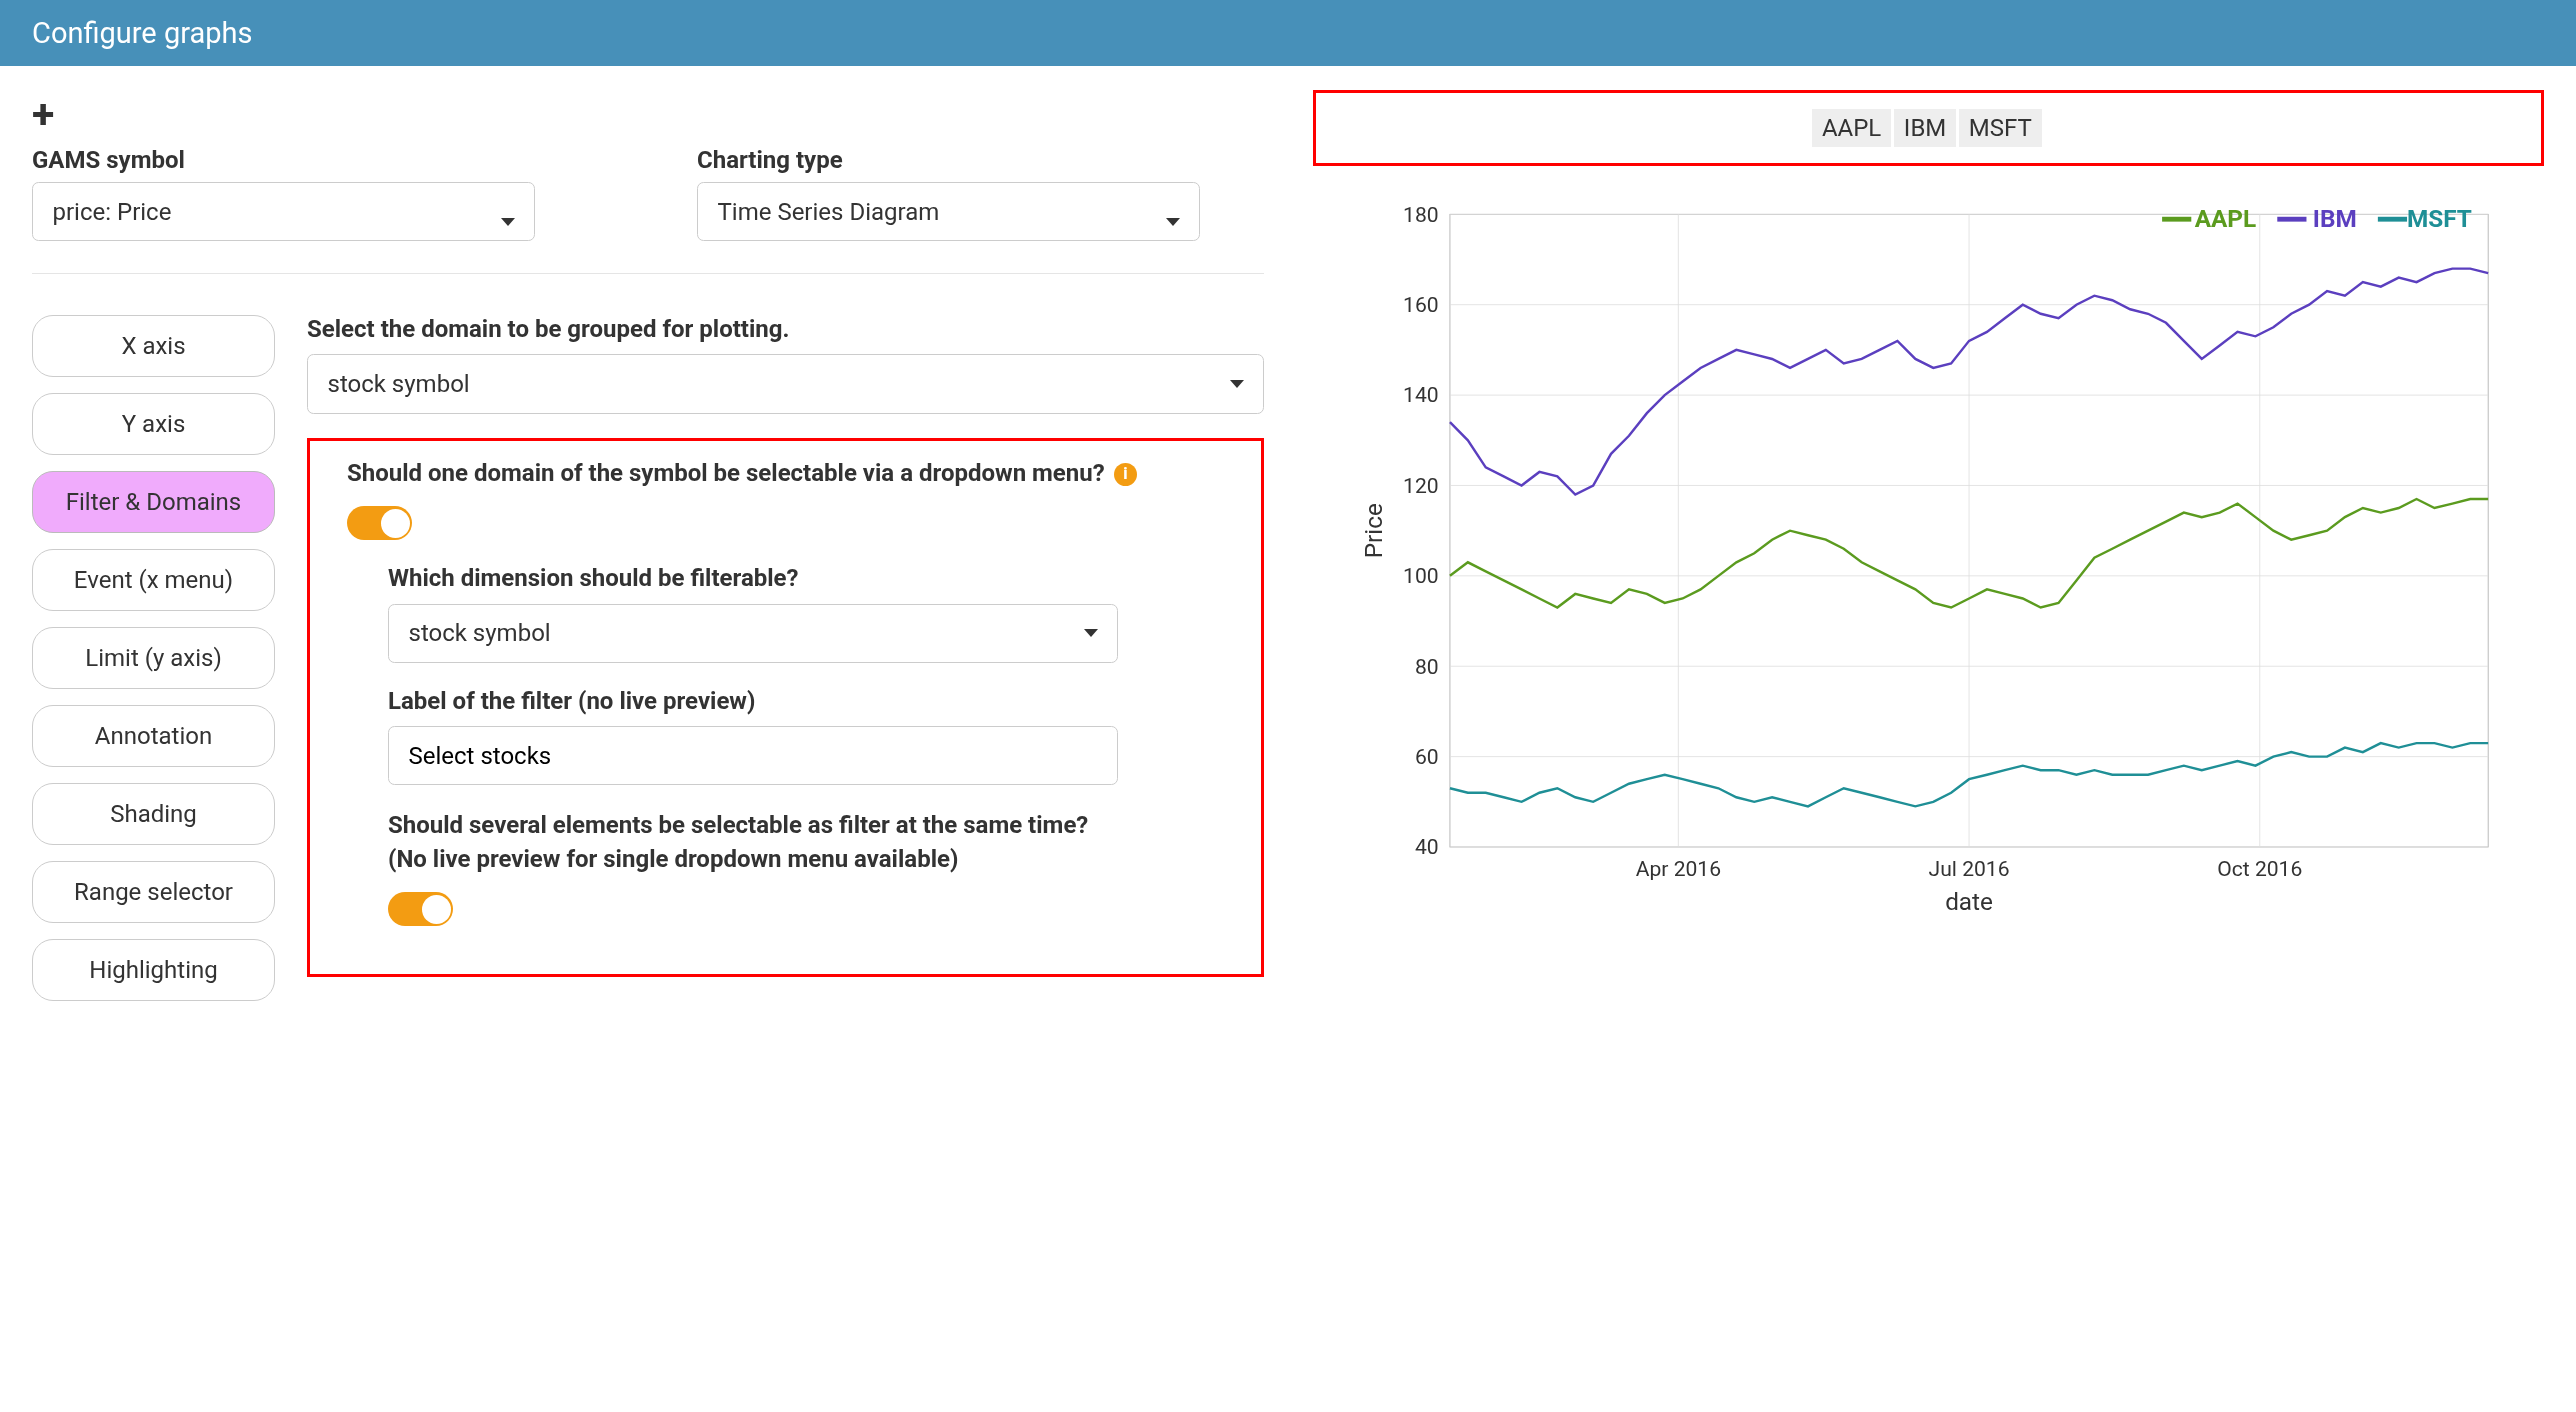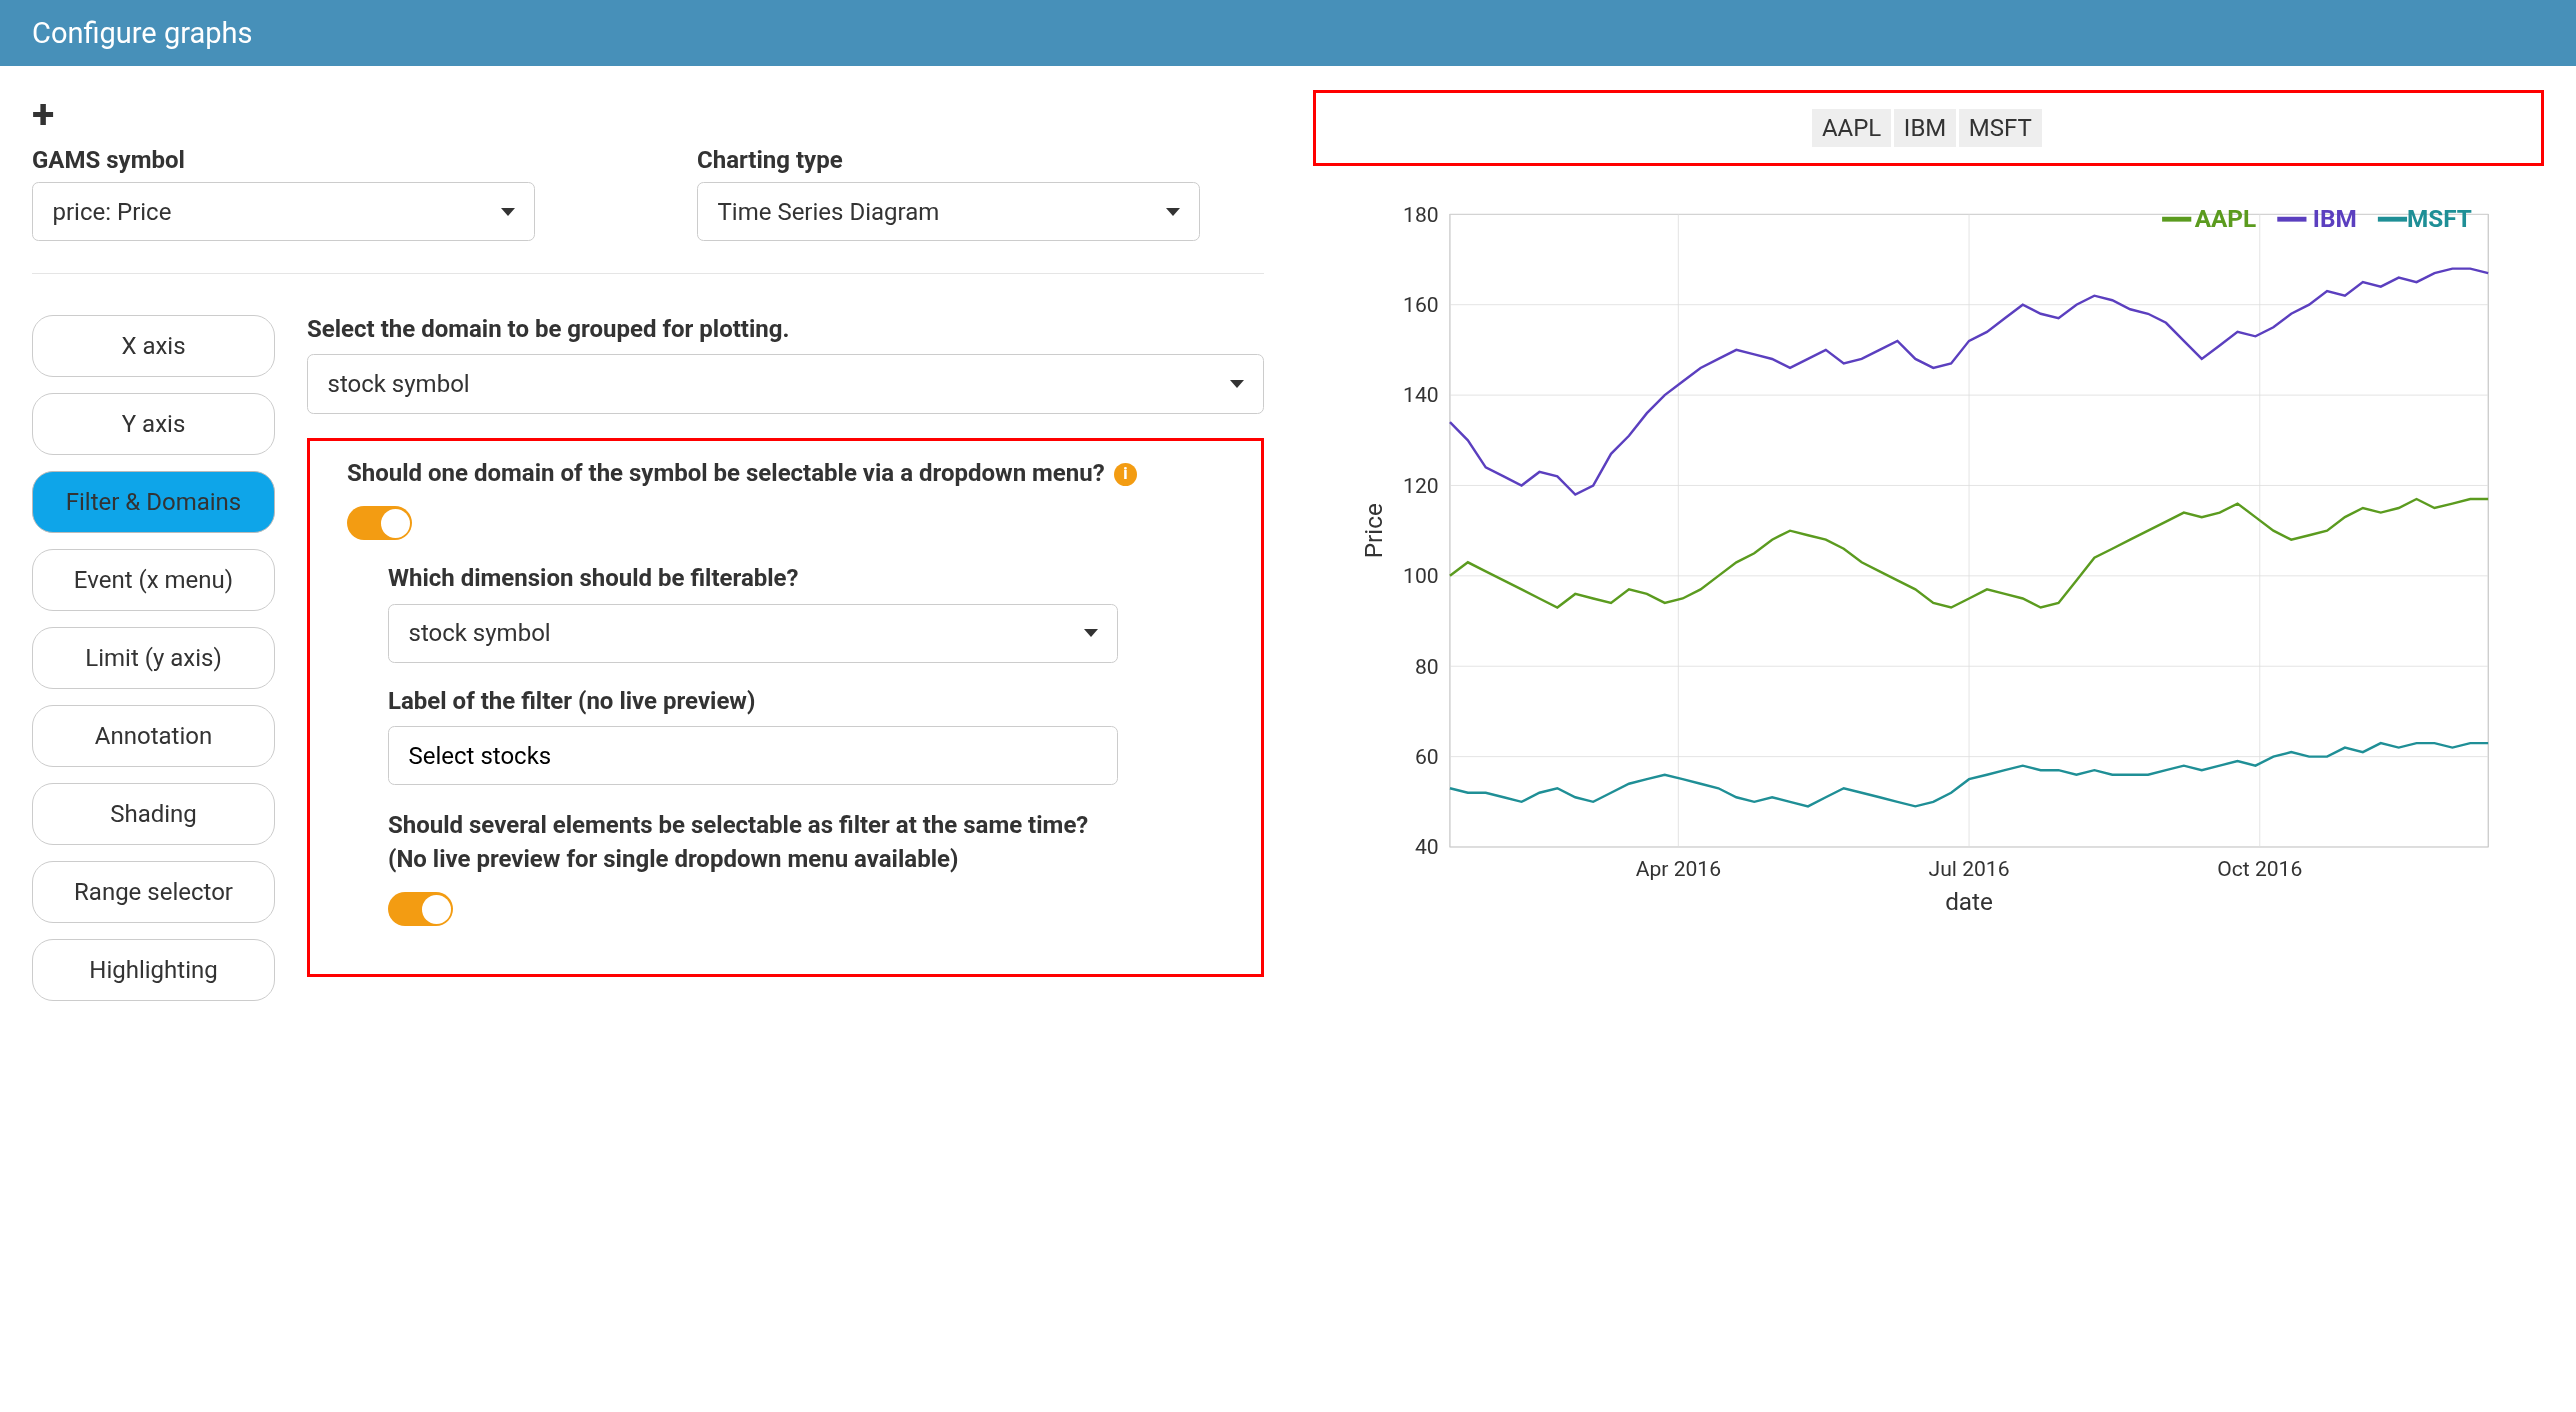--- a/index.html
+++ b/index.html
@@ -46,21 +46,21 @@
     margin-bottom: 8px;
     font-size: 24px;
   }
   .select-box {
     border: 0.8px solid #ccc;
     border-radius: 6.5px;
     padding: 14.6px 19.5px;
     min-width: 503px;
     display: flex;
     justify-content: space-between;
-    align-items: center;
+    align-items: flex-end;
     cursor: pointer;
     font-size: 24px;
     background: #fff;
   }
   .caret {
     width: 0; height: 0;
     border-left: 7.3px solid transparent;
     border-right: 7.3px solid transparent;
     border-top: 8px solid #333;
   }
@@ -80,21 +80,21 @@
     border: 0.8px solid #ccc;
     border-radius: 21px;
     padding: 16px 8px;
     text-align: center;
     margin-bottom: 16px;
     cursor: pointer;
     font-size: 24px;
     background: #fff;
   }
   .tab-btn.active {
-    background: #0ea5e9;
+    background: #f0abfc;
     border-color: #bbb;
   }
   .panel-col {
     flex: 1;
   }
   .field-label {
     font-weight: 700;
     margin-bottom: 11.3px;
     font-size: 24px;
   }

